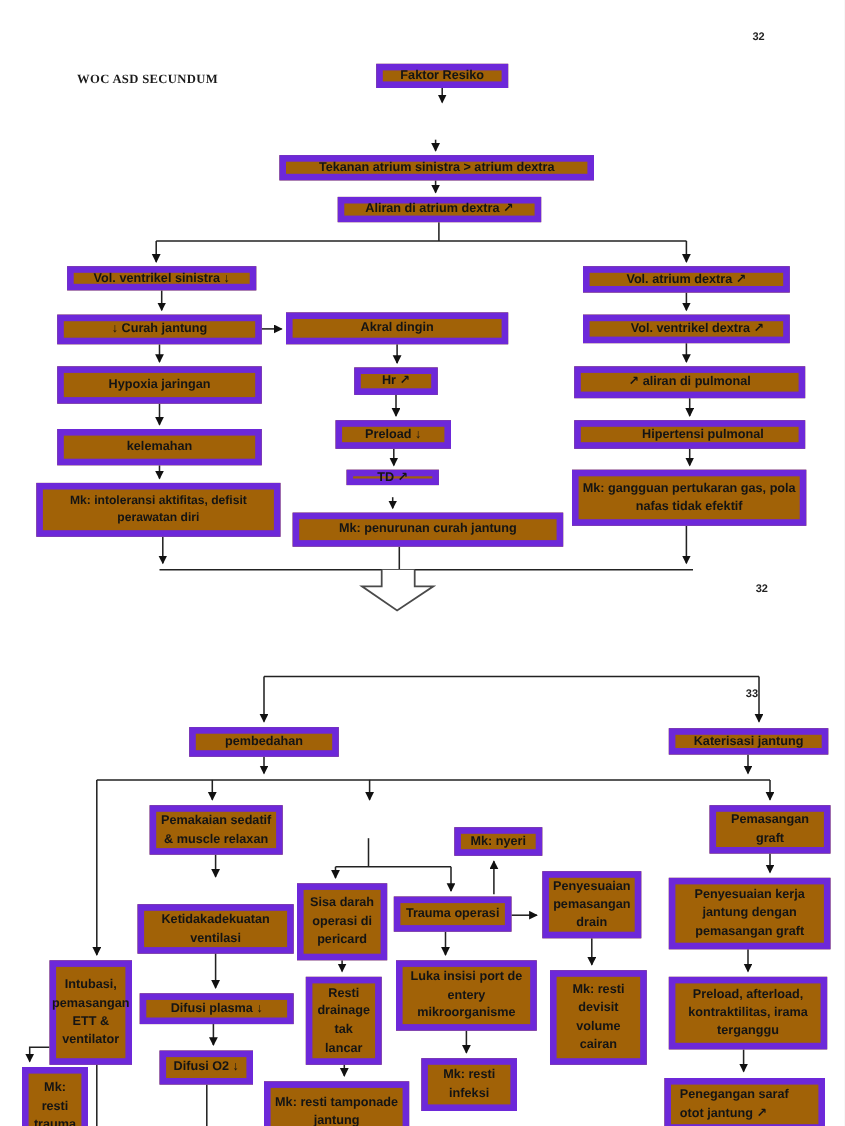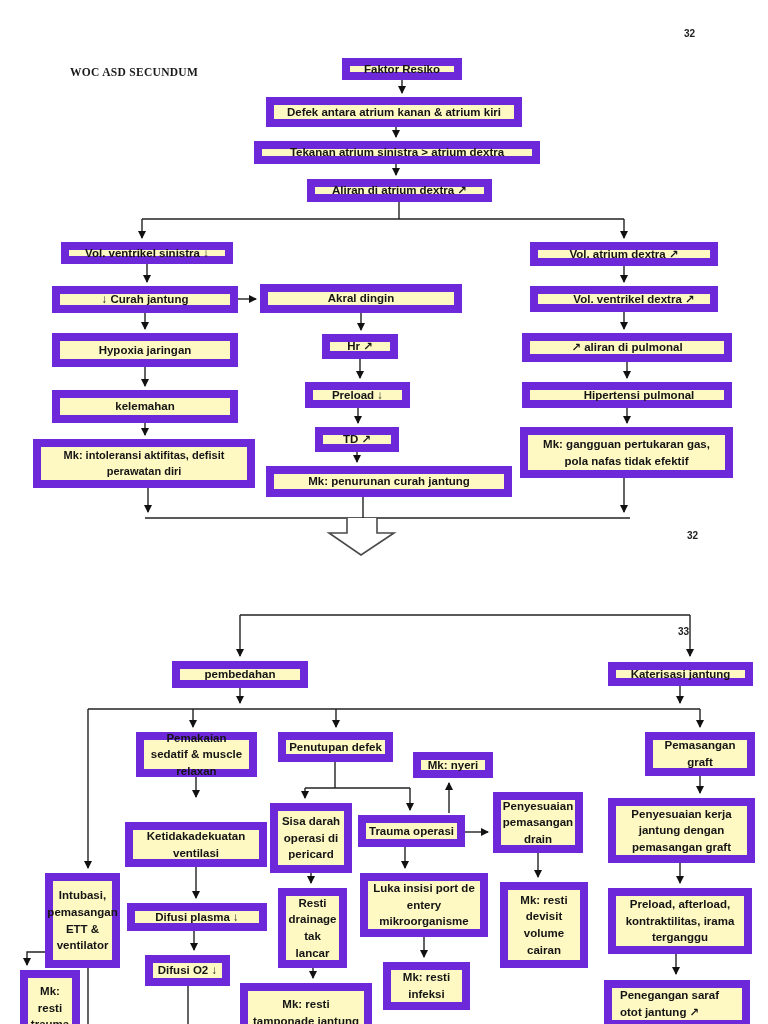--- a/index.html
+++ b/index.html
@@ -1,19 +1,19 @@
 <!DOCTYPE html>
 <html><head>
 <meta charset="utf-8">
 <style>
   html,body{margin:0;padding:0;background:#e8e8e8;}
   #page{position:relative;width:768px;height:1024px;background:#ffffff;overflow:hidden;
         font-family:"Liberation Sans","DejaVu Sans",sans-serif;}
   #connectors{position:absolute;left:0;top:0;width:768px;height:1024px;}
-  .node{position:absolute;box-sizing:border-box;border:8px solid #6d28d9;background:#fef9c3;
+  .node{position:absolute;box-sizing:border-box;border:6px solid #6d28d9;background:#a16207;
         display:flex;align-items:center;justify-content:center;text-align:center;
         font-size:11.5px;font-weight:600;color:#141414;line-height:1.45;padding:1px 3px;}
   .mk{font-weight:700;}
   .tight{font-size:11px;}
   .left{justify-content:flex-start;text-align:left;padding-left:8px;}
   .topalign{align-items:flex-start;padding-top:5px;}
   .label{position:absolute;color:#222;}
   .doc-title{font-family:"Liberation Serif","DejaVu Serif",serif;font-weight:700;
              font-size:11.5px;letter-spacing:.3px;color:#1a1a1a;}
   .pageno{font-size:10px;font-weight:700;font-family:"Liberation Sans","DejaVu Sans",sans-serif;}
@@ -97,47 +97,45 @@
       <path d="M676,954 V974" marker-end="url(#ah)"></path>
     </g>
   </svg>
 
   <div class="label pageno" style="left:684px;top:28px;">32</div>
   <div class="label doc-title" style="left:70px;top:66px;">WOC ASD SECUNDUM</div>
   <div class="label pageno" style="left:687px;top:530px;">32</div>
   <div class="label pageno" style="left:678px;top:626px;">33</div>
 
   <div class="node" style="left:342px;top:58px;width:120px;height:22px;">Faktor Resiko</div>
-  <div class="node" style="left:266px;top:97px;width:256px;height:30px;">Defek antara atrium kanan &amp; atrium kiri</div>
   <div class="node" style="left:254px;top:141px;width:286px;height:23px;">Tekanan atrium sinistra &gt; atrium dextra</div>
   <div class="node" style="left:307px;top:179px;width:185px;height:23px;">Aliran di atrium dextra ↗</div>
 
   <div class="node" style="left:61px;top:242px;width:172px;height:22px;">Vol. ventrikel sinistra ↓</div>
   <div class="node" style="left:52px;top:286px;width:186px;height:27px;">↓  Curah jantung</div>
   <div class="node" style="left:260px;top:284px;width:202px;height:29px;">Akral dingin</div>
   <div class="node" style="left:52px;top:333px;width:186px;height:34px;">Hypoxia jaringan</div>
   <div class="node" style="left:52px;top:390px;width:186px;height:33px;">kelemahan</div>
   <div class="node mk tight" style="left:33px;top:439px;width:222px;height:49px;">Mk: intoleransi aktifitas, defisit perawatan diri</div>
 
   <div class="node" style="left:322px;top:334px;width:76px;height:25px;">Hr ↗</div>
   <div class="node" style="left:305px;top:382px;width:105px;height:26px;">Preload ↓</div>
-  <div class="node" style="left:315px;top:427px;width:84px;height:25px;">TD ↗</div>
+  <div class="node" style="left:315px;top:427px;width:84px;height:14px;">TD ↗</div>
   <div class="node mk" style="left:266px;top:466px;width:246px;height:31px;">Mk: penurunan curah jantung</div>
 
   <div class="node" style="left:530px;top:242px;width:188px;height:24px;">Vol. atrium dextra ↗</div>
   <div class="node" style="left:530px;top:286px;width:188px;height:26px;padding-left:23px;">Vol. ventrikel dextra ↗</div>
   <div class="node" style="left:522px;top:333px;width:210px;height:29px;">↗ aliran di pulmonal</div>
   <div class="node" style="left:522px;top:382px;width:210px;height:26px;padding-left:27px;">Hipertensi pulmonal</div>
   <div class="node mk" style="left:520px;top:427px;width:213px;height:51px;">Mk: gangguan pertukaran gas, pola nafas tidak efektif</div>
 
   <div class="node" style="left:172px;top:661px;width:136px;height:27px;">pembedahan</div>
   <div class="node" style="left:608px;top:662px;width:145px;height:24px;">Katerisasi jantung</div>
 
   <div class="node" style="left:136px;top:732px;width:121px;height:45px;">Pemakaian sedatif &amp; muscle relaxan</div>
-  <div class="node" style="left:278px;top:732px;width:115px;height:30px;">Penutupan defek</div>
   <div class="node mk" style="left:413px;top:752px;width:80px;height:26px;">Mk: nyeri</div>
   <div class="node" style="left:645px;top:732px;width:110px;height:44px;">Pemasangan graft</div>
 
   <div class="node" style="left:125px;top:802px;width:142px;height:45px;margin-top:20px;">Ketidakadekuatan ventilasi</div>
   <div class="node" style="left:270px;top:803px;width:82px;height:70px;">Sisa darah operasi di pericard</div>
   <div class="node" style="left:358px;top:815px;width:107px;height:32px;">Trauma operasi</div>
   <div class="node" style="left:493px;top:792px;width:90px;height:61px;">Penyesuaian pemasangan drain</div>
   <div class="node" style="left:608px;top:798px;width:147px;height:65px;">Penyesuaian kerja jantung dengan pemasangan graft</div>
 
   <div class="node" style="left:45px;top:873px;width:75px;height:95px;">Intubasi, pemasangan ETT &amp; ventilator</div>

